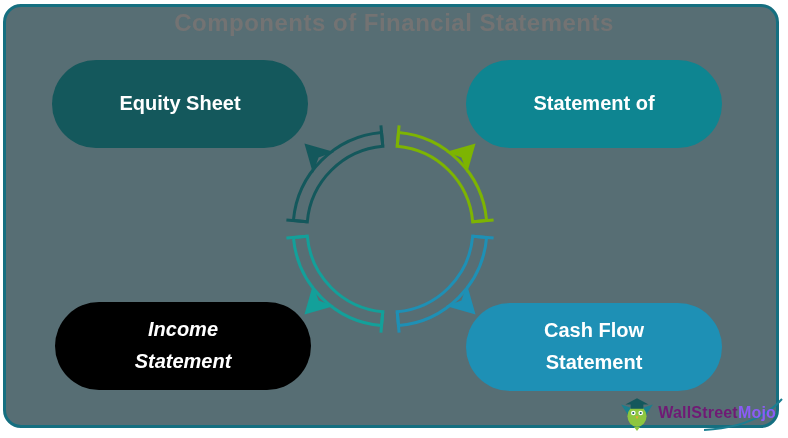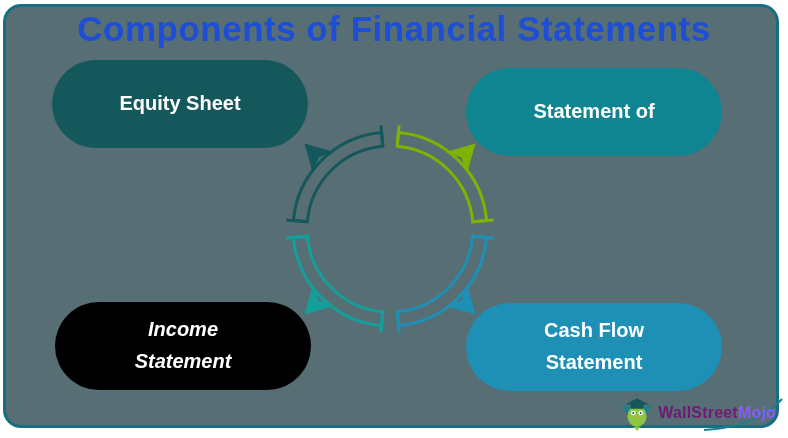--- a/index.html
+++ b/index.html
@@ -1,25 +1,25 @@
 <!DOCTYPE html>
 <html><head>
 <meta charset="utf-8">
 <style>
   html,body{margin:0;padding:0;background:#ffffff;font-family:"Liberation Sans",sans-serif;}
   .stage{position:relative;width:788px;height:438px;background:#ffffff;overflow:hidden;}
   .frame{position:absolute;left:3px;top:4px;width:776px;height:424px;
          background:#576e74;border:3px solid #156f80;border-radius:18px;box-sizing:border-box;}
   .title{position:absolute;left:0;top:9px;width:788px;text-align:center;
-         font-size:35px;font-weight:800;letter-spacing:.5px;color:#1d4ed8;}
+         font-size:24px;font-weight:800;letter-spacing:.5px;color:#737373;}
   .pill{position:absolute;width:256px;height:88px;border-radius:44px;
         display:flex;flex-direction:column;align-items:center;justify-content:center;
         color:#ffffff;font-weight:bold;font-size:20px;line-height:1.58;text-align:center;}
   .pill-balance{left:52px;top:60px;background:#14585c;}
-  .pill-equity{left:466px;top:68px;background:#0e8591;}
+  .pill-equity{left:466px;top:60px;background:#0e8591;}
   .pill-income{left:55px;top:302px;background:#000000;font-style:italic;}
   .pill-cashflow{left:466px;top:303px;background:#1e90b5;}
   .cycle-svg{position:absolute;left:0;top:0;}
   .logo{position:absolute;right:12px;bottom:7px;display:flex;align-items:center;gap:4px;}
   .logo-text{font-size:16px;font-weight:bold;letter-spacing:.2px;}
   .logo-part1{color:#701a75;}
   .logo-part2{color:#8b5cf6;}
 </style>
 </head>
 <body>

